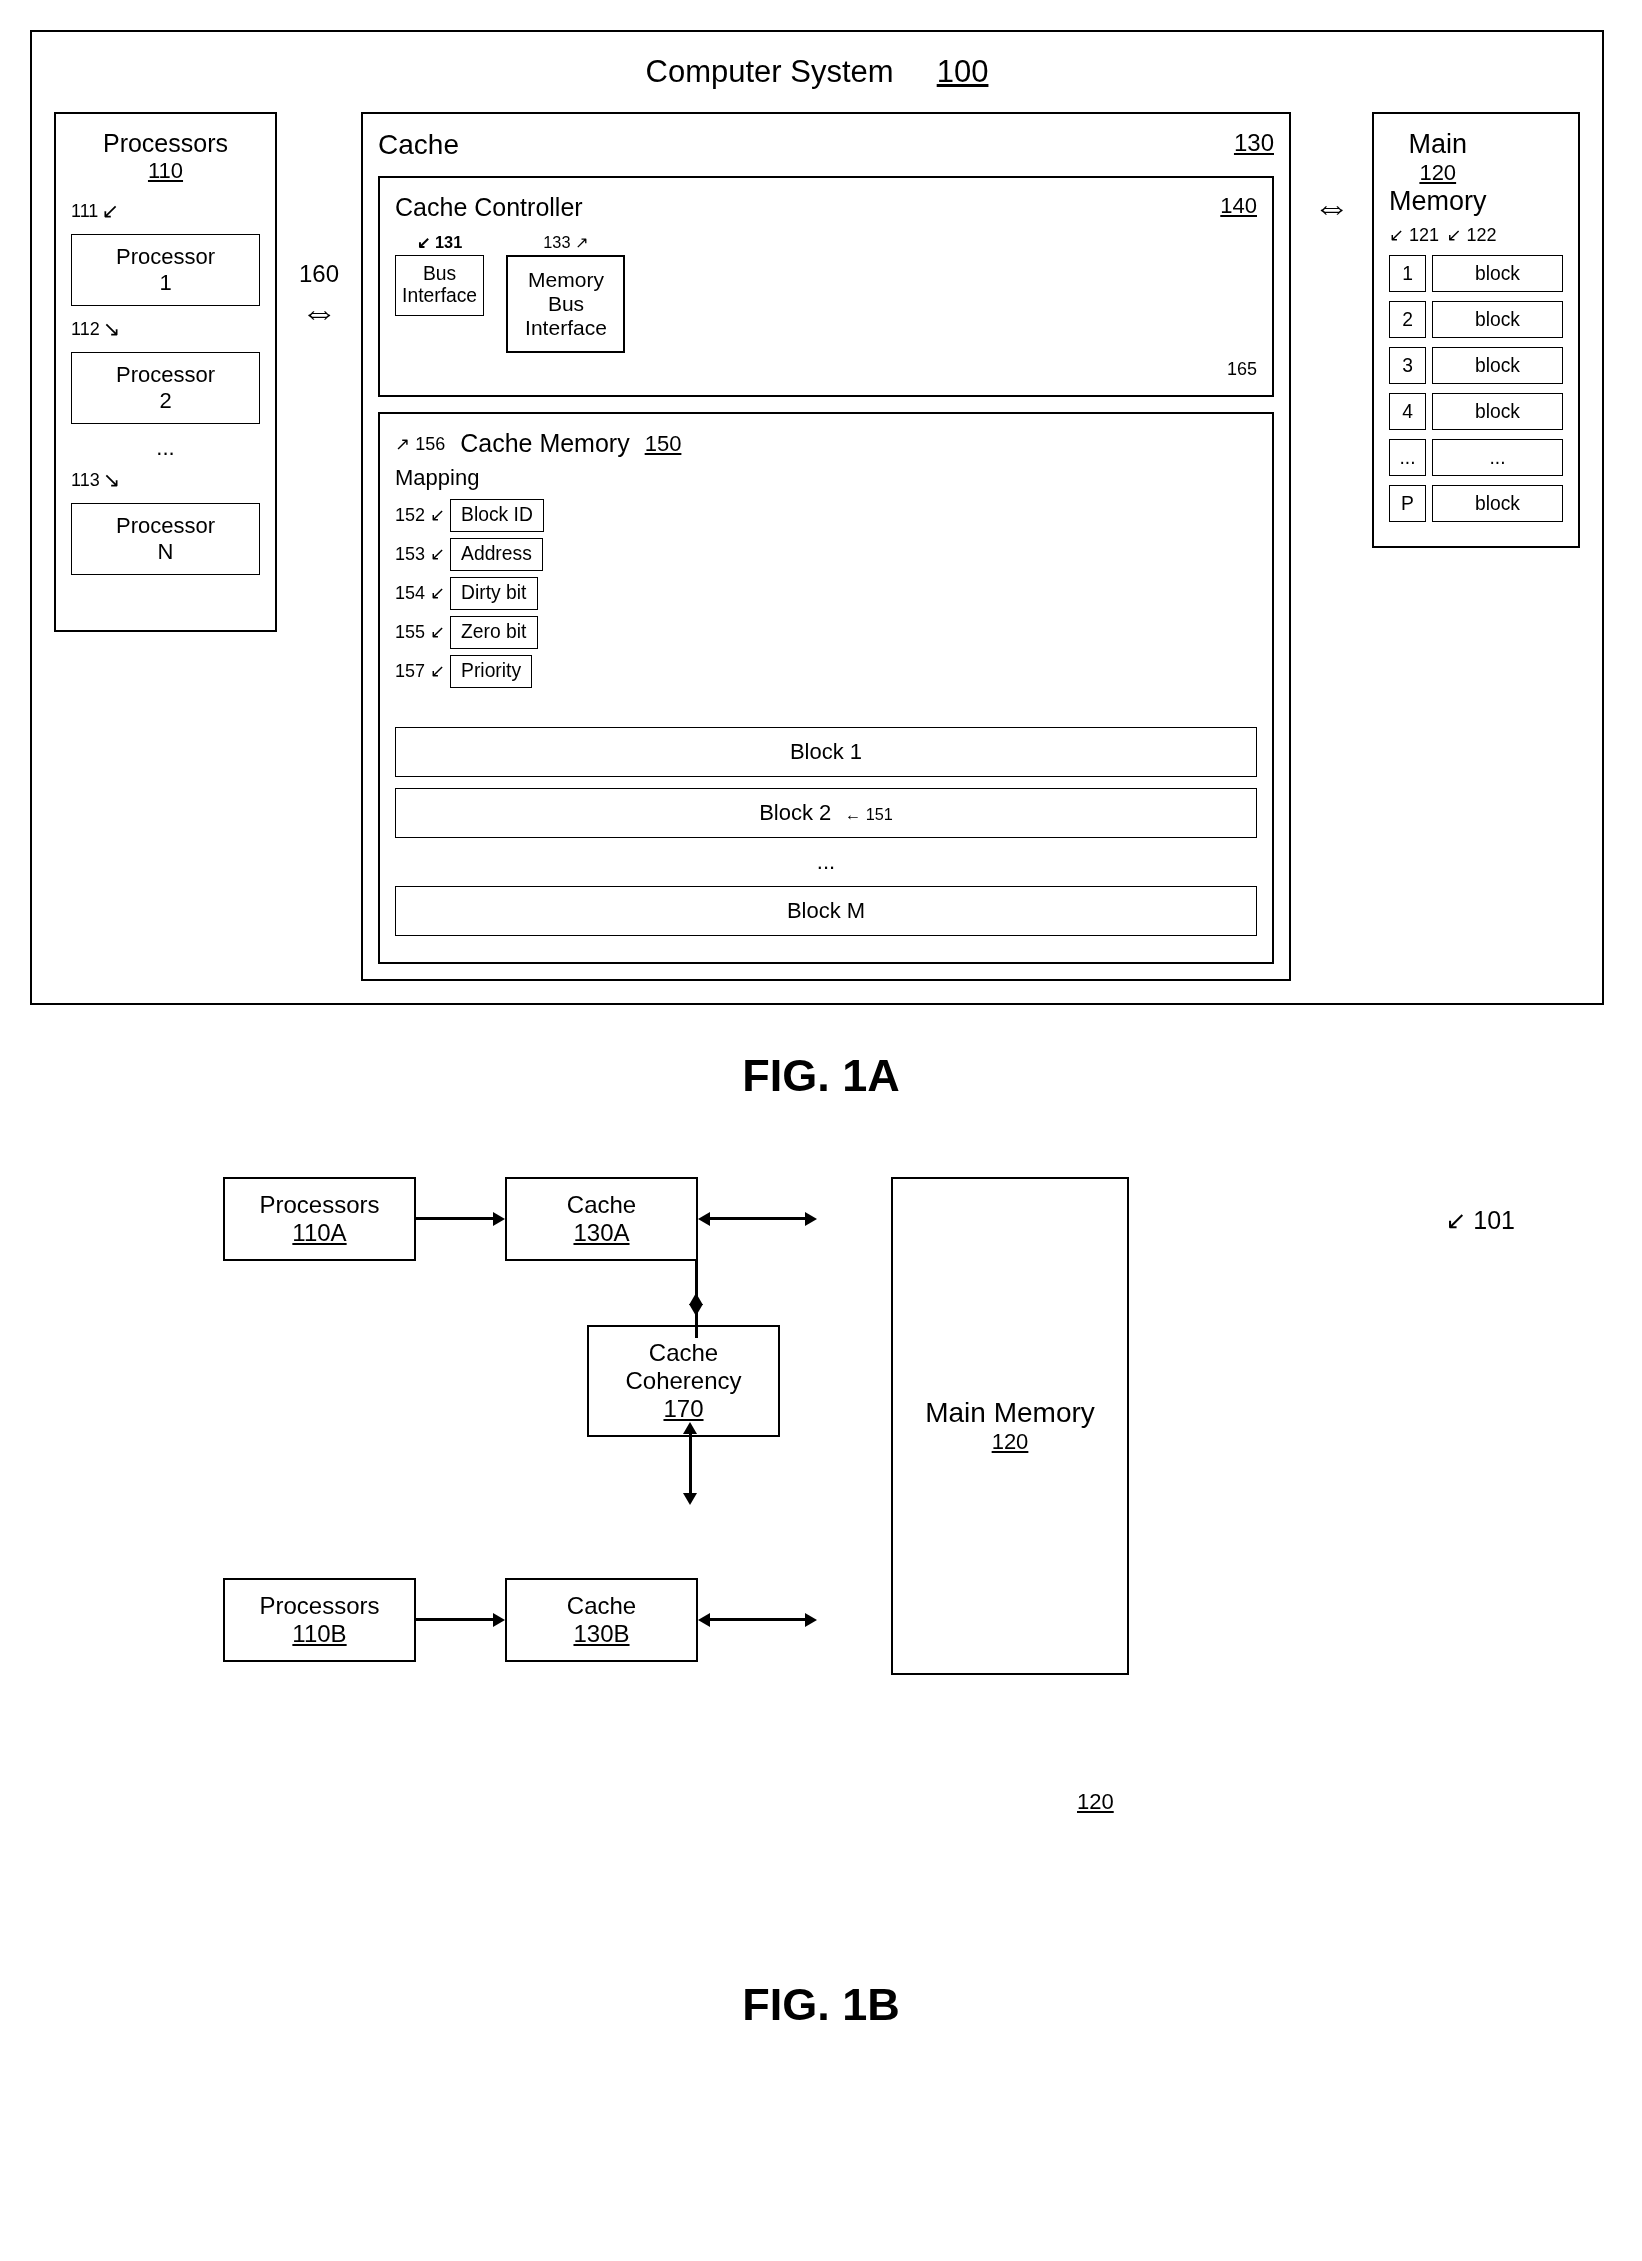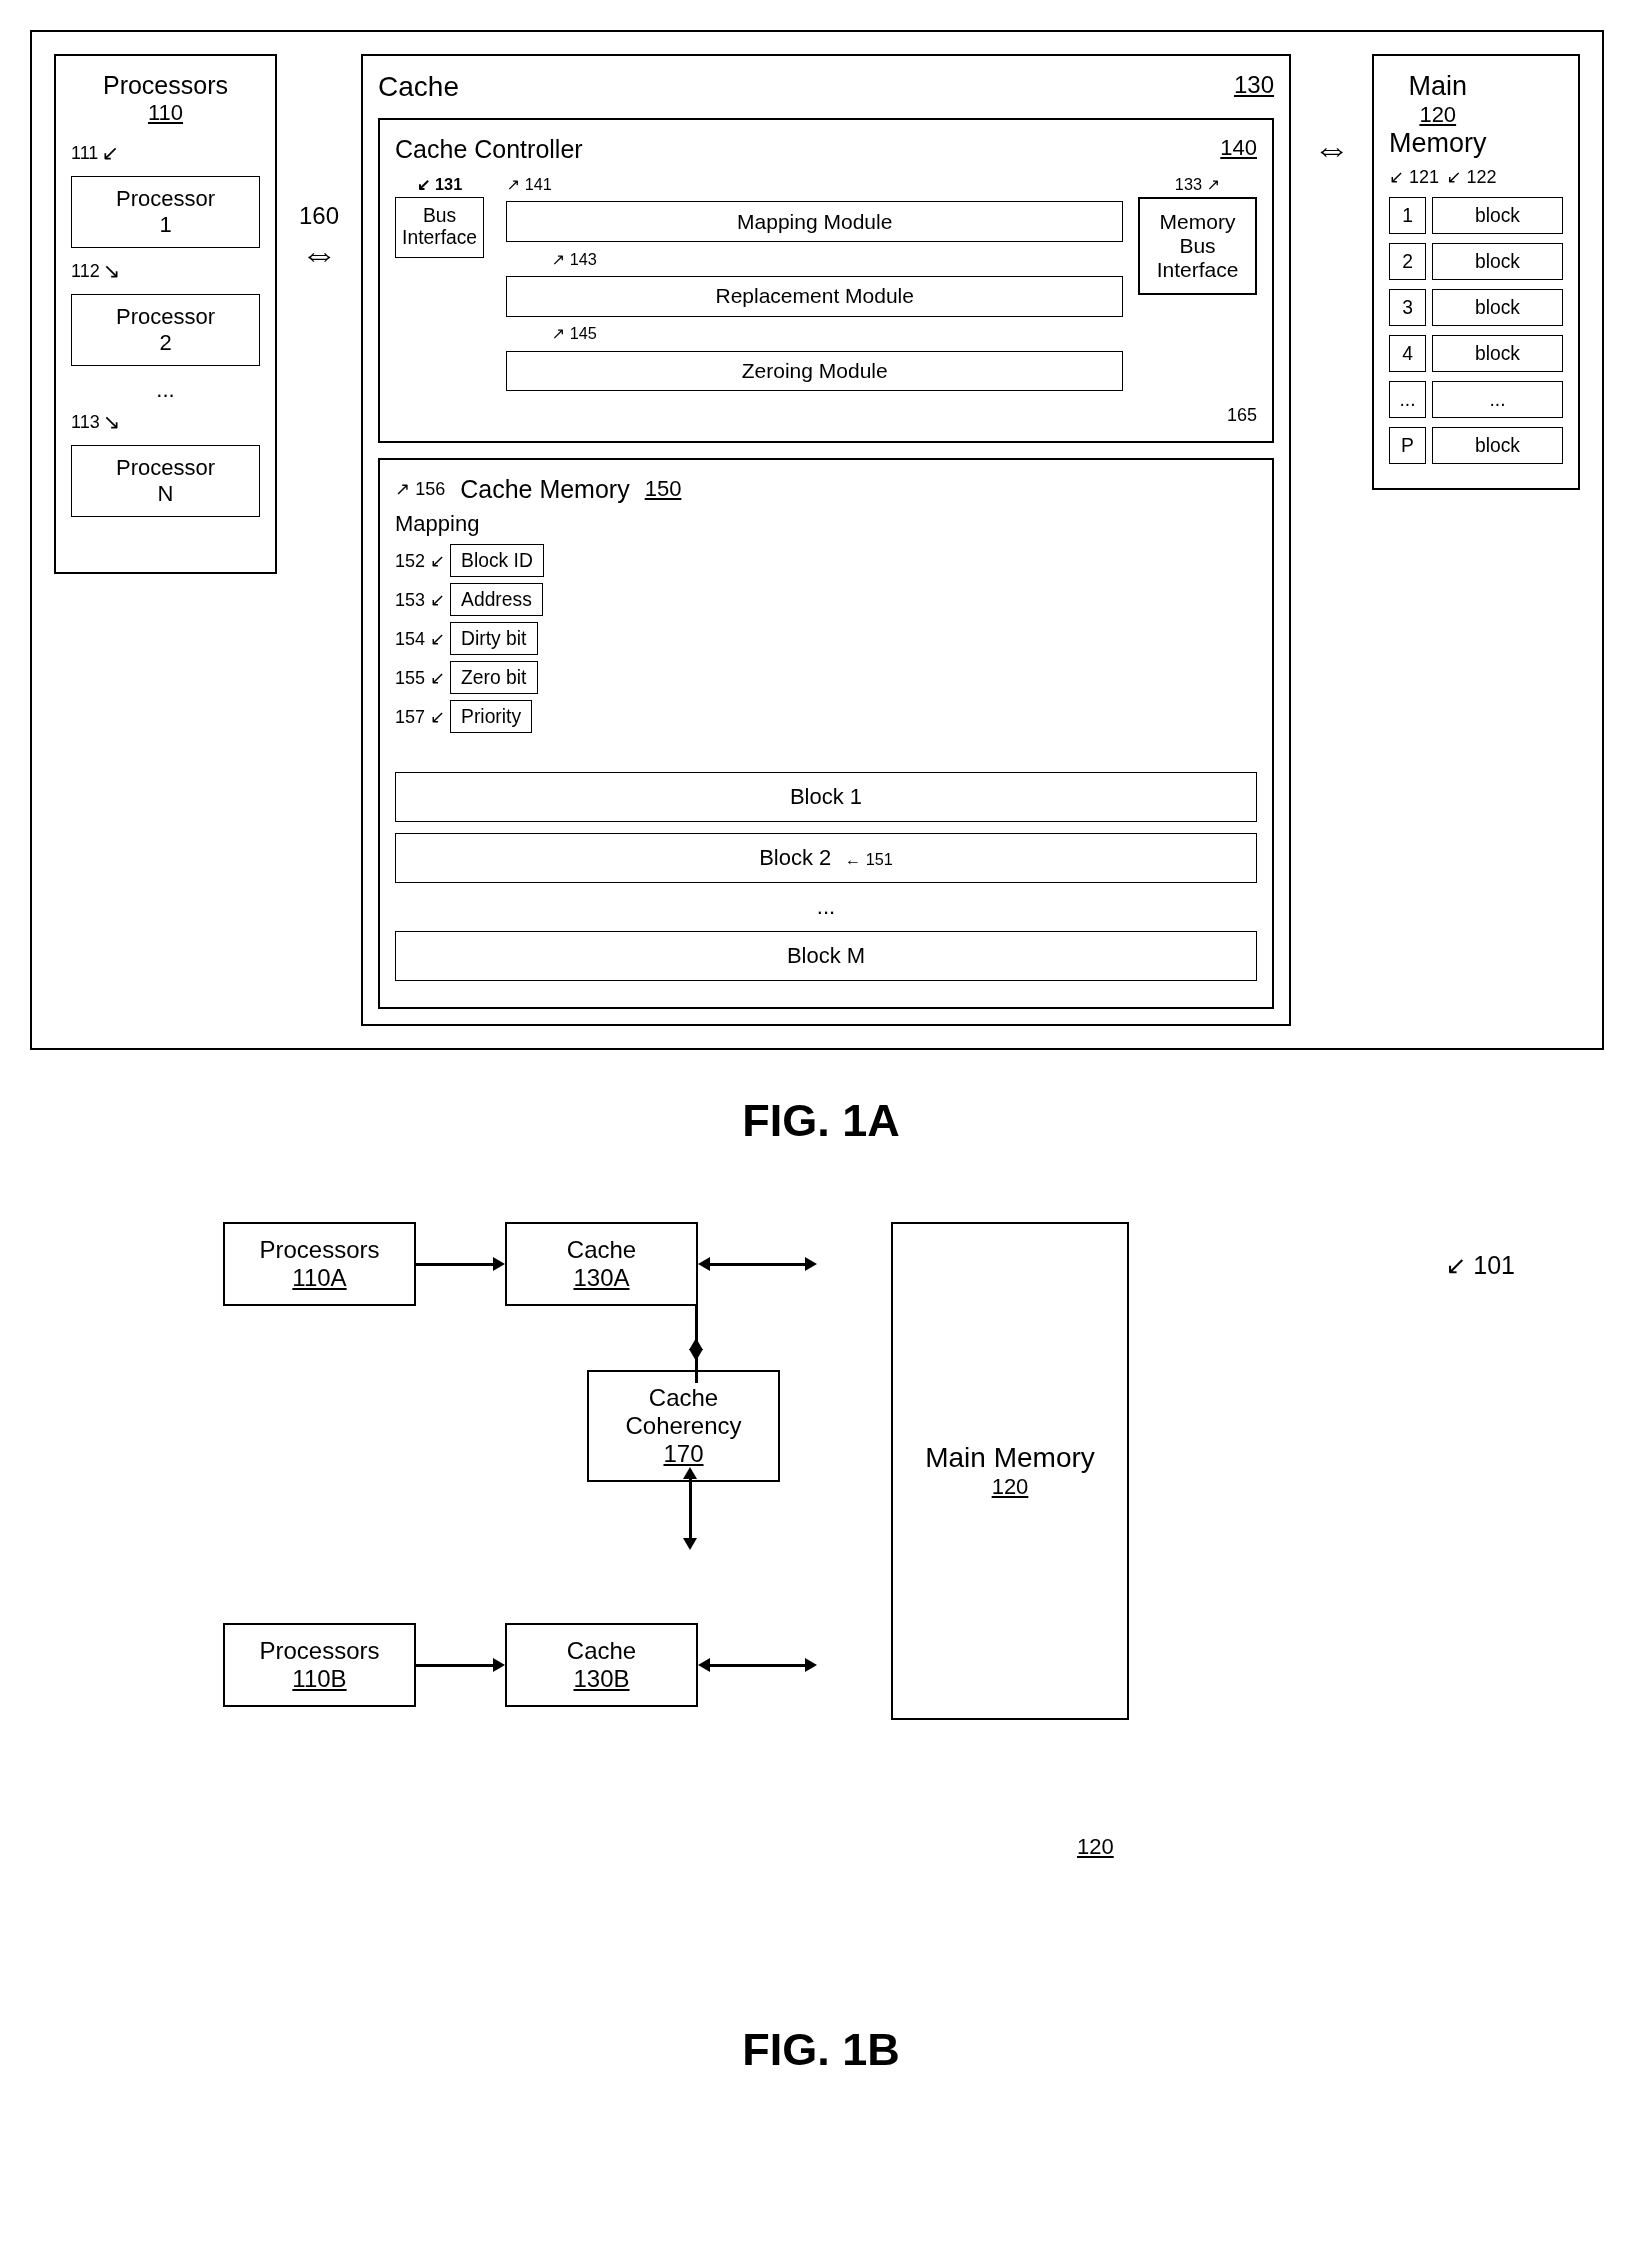--- a/index.html
+++ b/index.html
@@ -245,20 +245,25 @@
       width: 1574px;
       padding: 30px;
       position: relative;
     }
   </style>
 </head>
 <body>
 
 <div class="fig1a-container">
 
+  <div class="fig1a-title">
+    <span>Computer System</span>
+    &nbsp;&nbsp;&nbsp;
+    <span class="ref-underline">100</span>
+  </div>
 
   <div class="fig1a-body">
 
     <div class="processors-outer">
       <div style="font-size:25px; font-weight:normal; text-align:center;">Processors</div>
       <div style="font-size:22px; text-decoration:underline; text-align:center; margin-bottom:15px;">110</div>
 
       <div style="display:flex; align-items:center; margin-bottom:3.7px;">
         <span style="font-size:18px; margin-right:3px;">111</span>
         <span style="font-size:21px;">↙</span>
@@ -308,30 +313,20 @@
 
         <div class="cc-body">
 
           <div style="display:flex; flex-direction:column; align-items:center; margin-right:7.4px;">
             <div style="font-size:16.3px; margin-bottom:3px;font-weight:bold;">↙ 131</div>
             <div style="border:1.5px solid #000; padding:7.4px 6px; font-size:19.3px; text-align:center; min-width:74px;">
               Bus<br>Interface
             </div>
           </div>
 
-          <div class="cc-modules">
-            <div style="display:flex; align-items:center; margin-bottom:4.5px;">
-              <span style="font-size:16.3px; margin-right:3px;">↗ 141</span>
-            </div>
-            <div class="module-box">Mapping Module</div>
-            <div style="font-size:16.3px; margin:2.2px 0 2.2px 45px;">↗ 143</div>
-            <div class="module-box">Replacement Module</div>
-            <div style="font-size:16.3px; margin:2.2px 0 2.2px 45px;">↗ 145</div>
-            <div class="module-box">Zeroing Module</div>
-          </div>
 
           <div style="display:flex; flex-direction:column; align-items:center;">
             <div style="font-size:16.3px; margin-bottom:3px;">133 ↗</div>
             <div class="memory-bus-interface">
               <span style="white-space:pre-line; text-align:center;">Memory
 Bus
 Interface</span>
             </div>
           </div>
         </div>

